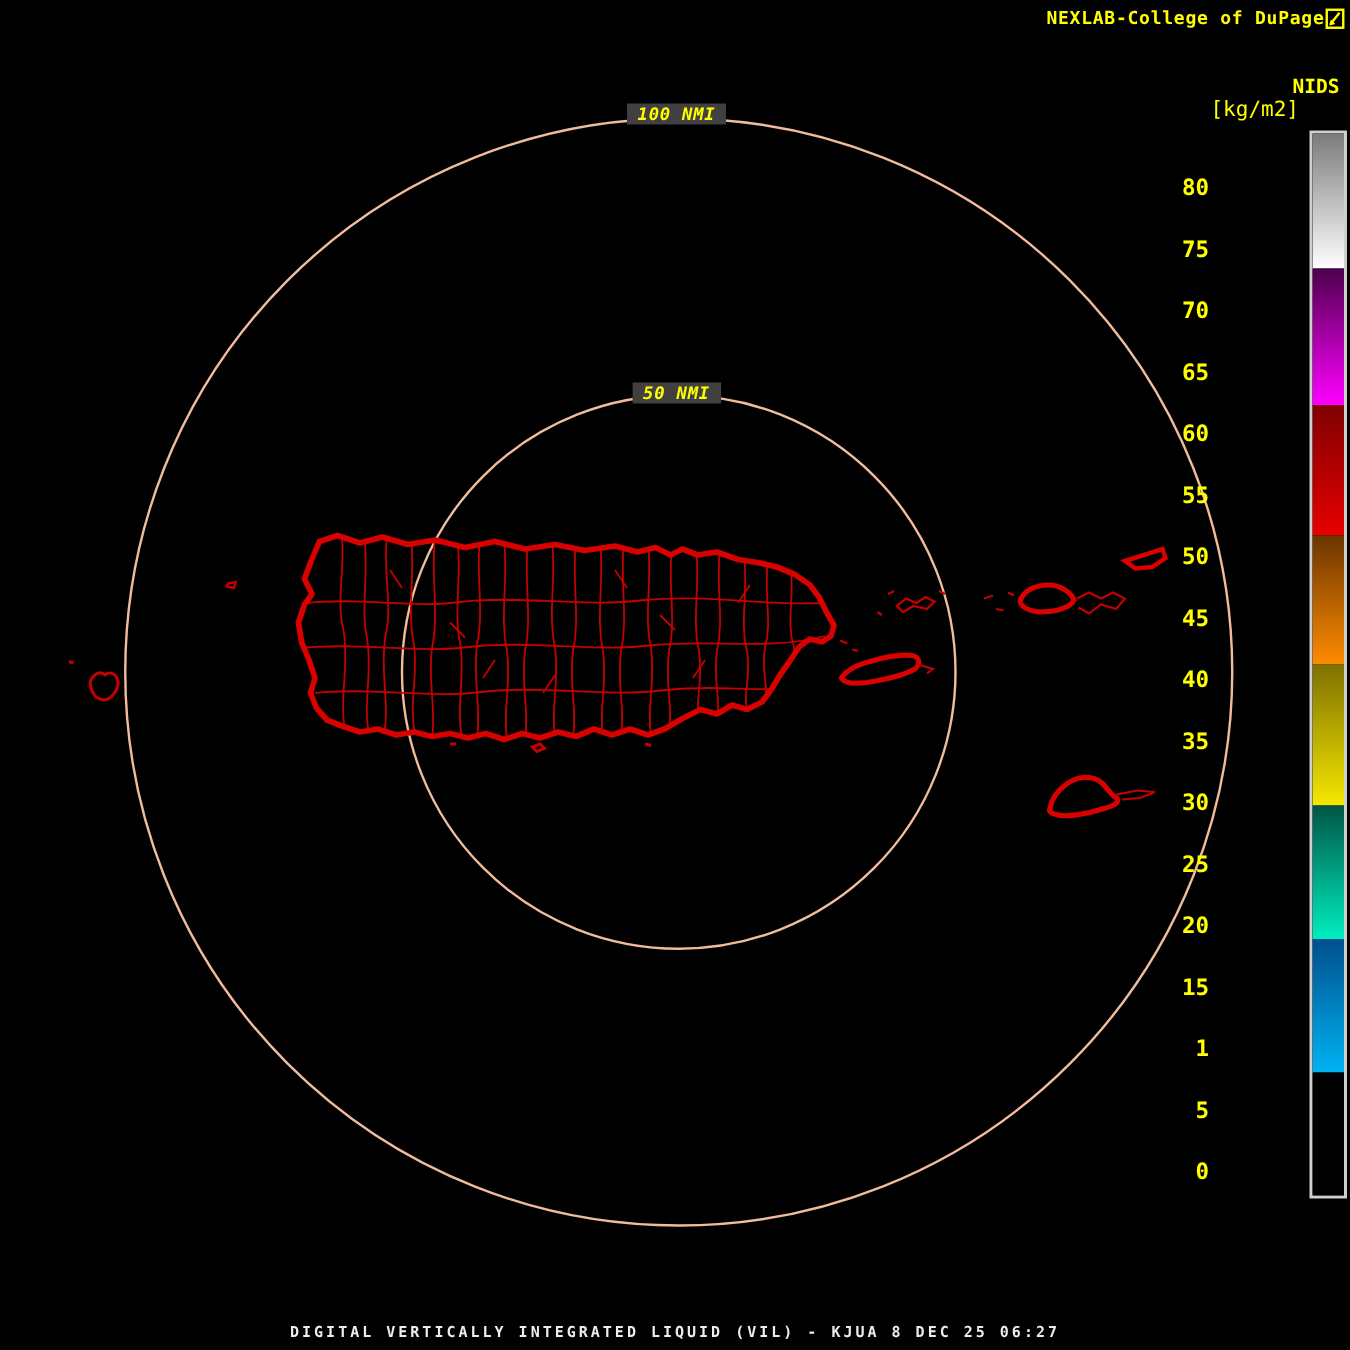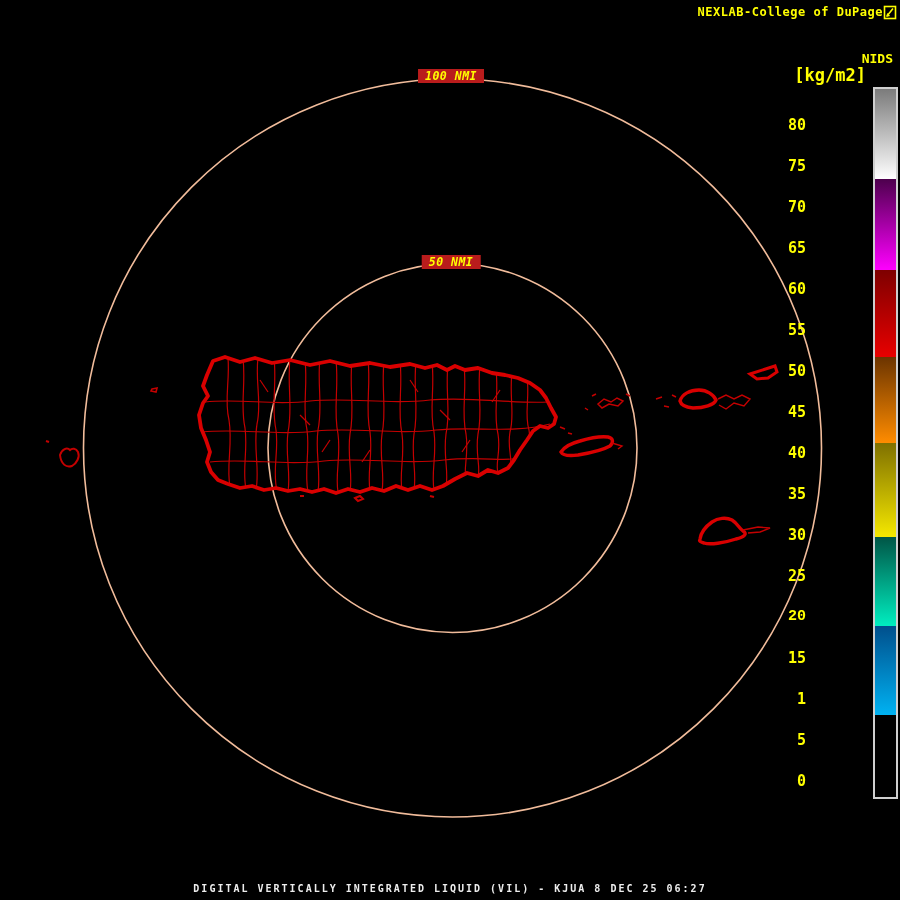--- a/index.html
+++ b/index.html
@@ -4,33 +4,33 @@
 <style>
   html,body{margin:0;padding:0;background:#000;width:900px;height:900px;overflow:hidden;}
   .screen{position:relative;width:900px;height:900px;background:#000;
           font-family:"DejaVu Sans Mono", monospace;}
   
   .credit{position:absolute;top:4px;right:3px;display:flex;align-items:center;gap:0;
           color:#ffff00;font-size:12px;font-weight:bold;letter-spacing:0.5px;}
   .credit svg{display:block;}
   
   .cb-title{position:absolute;top:51px;right:7px;color:#ffff00;font-size:13px;font-weight:bold;}
-  .cb-units{position:absolute;top:65px;right:34px;color:#ffff00;font-size:17px;font-weight:bold;}
+  .cb-units{position:absolute;top:65px;right:34px;color:#ffff00;font-size:14px;font-weight:normal;}
   
   .colorbar{position:absolute;top:87px;left:873px;width:21px;height:708px;
             border:2px solid #cfcfcf;background:#000;}
   .colorbar-inner{position:relative;width:100%;height:100%;overflow:hidden;}
   .cb-seg{position:absolute;left:0;width:100%;}
   .tick-layer{position:absolute;top:0;left:0;width:840px;height:900px;pointer-events:none;}
   .cb-tick{position:absolute;right:34px;width:44px;height:20px;line-height:20px;
            text-align:right;color:#ffff00;font-size:15px;font-weight:bold;}
   
   .mapsvg{position:absolute;top:0;left:0;}
   
-  .ring-label{position:absolute;transform:translateX(-50%);background:#b91c1c;padding:0 7px;
+  .ring-label{position:absolute;transform:translateX(-50%);background:#404040;padding:0 7px;
               color:#ffff00;font-size:11.5px;font-weight:bold;font-style:italic;letter-spacing:0.5px;}
   .ring-label.outer{left:451px;top:69px;}
   .ring-label.inner{left:451px;top:255px;}
   
   .footer{position:absolute;bottom:6px;left:0;width:100%;text-align:center;color:#ededed;
           font-size:10px;font-weight:bold;letter-spacing:2px;white-space:nowrap;}
 </style>
 </head>
 <body>
 
@@ -151,21 +151,21 @@
       <div class="cb-tick" style="top: 197px;">70</div>
       <div class="cb-tick" style="top: 238px;">65</div>
       <div class="cb-tick" style="top: 279px;">60</div>
       <div class="cb-tick" style="top: 320px;">55</div>
       <div class="cb-tick" style="top: 361px;">50</div>
       <div class="cb-tick" style="top: 402px;">45</div>
       <div class="cb-tick" style="top: 443px;">40</div>
       <div class="cb-tick" style="top: 484px;">35</div>
       <div class="cb-tick" style="top: 525px;">30</div>
       <div class="cb-tick" style="top: 566px;">25</div>
-      <div class="cb-tick" style="top: 607px; font-family: Liberation Mono, monospace;">20</div>
+      <div class="cb-tick" style="top: 607px;">20</div>
       <div class="cb-tick" style="top: 648px;">15</div>
       <div class="cb-tick" style="top: 689px;">1</div>
       <div class="cb-tick" style="top: 730px;">5</div>
       <div class="cb-tick" style="top: 771px;">0</div>
     </div>
 
   <div class="footer">DIGITAL VERTICALLY INTEGRATED LIQUID (VIL) - KJUA 8 DEC 25 06:27</div>
 </div>
 
 </body></html>

